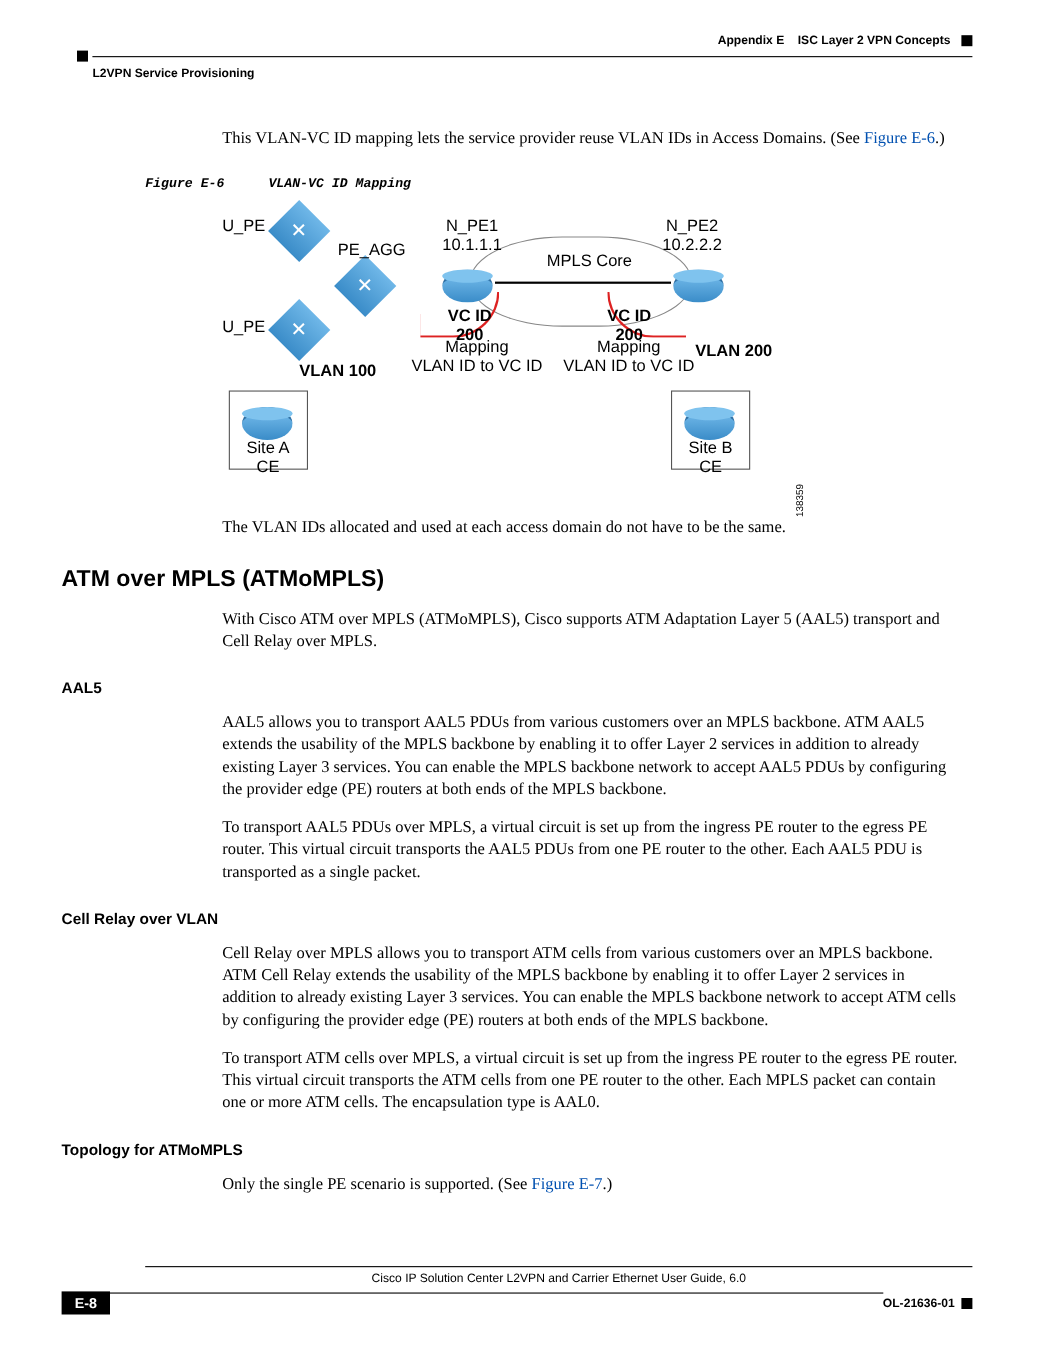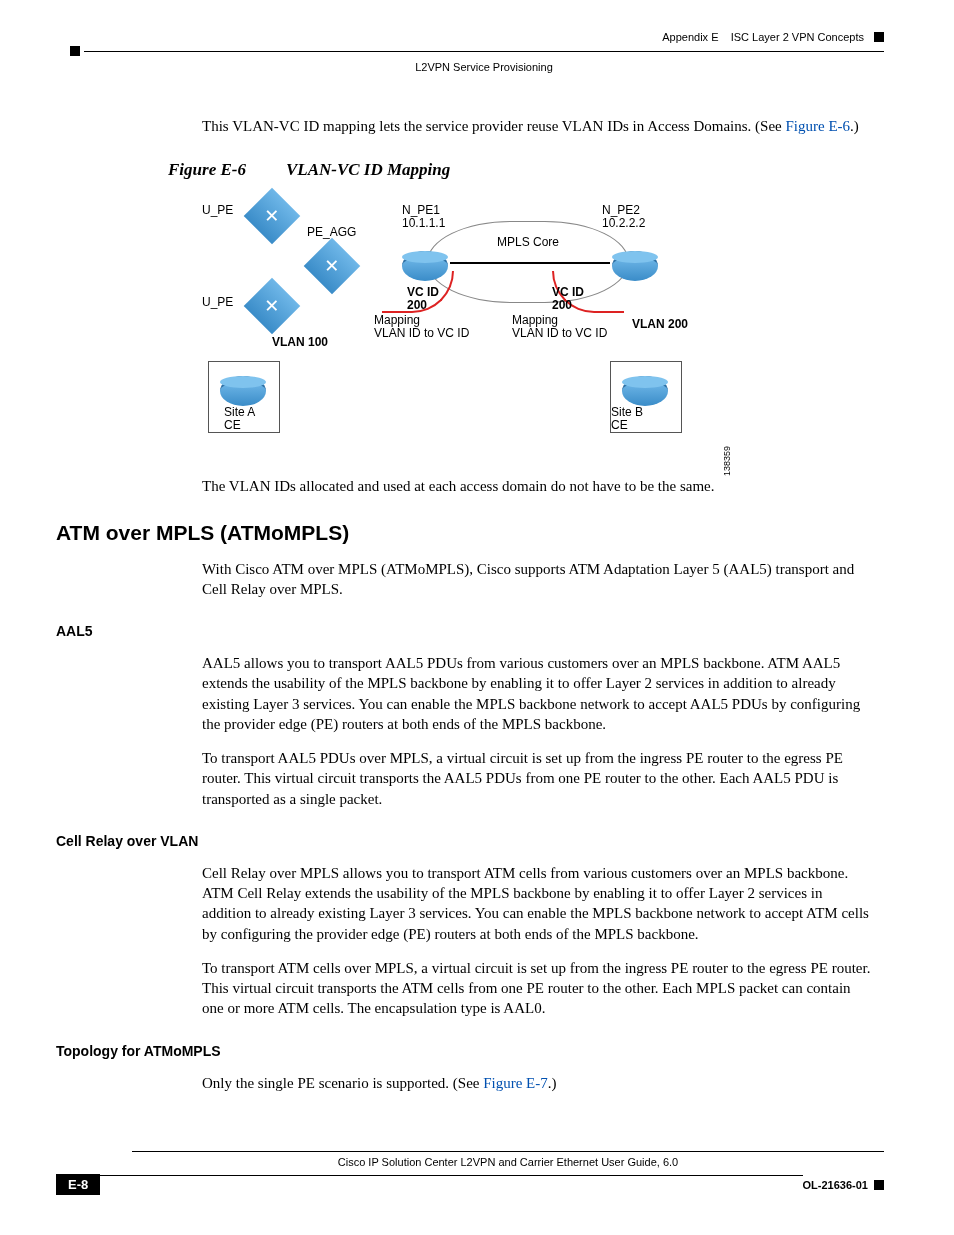--- a/index.html
+++ b/index.html
@@ -14,21 +14,21 @@
     position: relative;
     box-sizing: border-box;
   }
   .header-bar {
     display: flex;
     justify-content: space-between;
     align-items: flex-end;
     padding: 32px 70px 4px 70px;
     font-family: Arial, Helvetica, sans-serif;
     font-size: 11px;
-    font-weight: normal;
+    font-weight: bold;
   }
   .header-right {
     color: #000;
     padding-right: 10px;
     border-right: 10px solid #000;
     line-height: 10px;
     height: 10px;
   }
   .header-left {
     color: #000;
@@ -48,25 +48,25 @@
   .content {
     padding: 40px 82px 0 56px;
   }
   .body-text {
     margin: 0 0 14px 146px;
     line-height: 1.35;
     font-size: 15px;
   }
   .link { color: #0050b0; }
   .figure-caption {
-    font-family: Liberation Serif, serif;
+    font-family: Liberation Mono, monospace;
     font-style: italic;
     font-weight: bold;
-    font-size: 17px;
-    margin: 24px 0 6px 112px;
+    font-size: 12px;
+    margin: 24px 0 6px 76px;
   }
   .figure-caption .gap { display:inline-block; width:40px; }
   .figure-box {
     margin: 0 0 30px 146px;
     width: 520px;
     height: 260px;
     position: relative;
   }
   .h1 {
     font-family: Arial, Helvetica, sans-serif;
@@ -150,22 +150,22 @@
     position:absolute;
     width:40px; height:40px;
     background:linear-gradient(#6fb7e8,#3a8cc8);
     transform:rotate(45deg);
     display:flex;align-items:center;justify-content:center;
   }
   .switch span{transform:rotate(-45deg);color:#fff;font-size:18px;}
   .dlabel{
     position:absolute;
     font-family:Arial,Helvetica,sans-serif;
-    font-size:12px;
-    text-align:left;
+    font-size:15px;
+    text-align:center;
     line-height:1.1;
     white-space:nowrap;
   }
   .dlabel.bold{font-weight:bold;}
   .cebox{
     position:absolute;
     border:1px solid #555;
     width:70px;height:70px;
   }
   .cloud{
@@ -205,21 +205,21 @@
     <span>Appendix E</span>&nbsp;&nbsp;&nbsp;
     <span>ISC Layer 2 VPN Concepts</span>
   </span>
 </div>
 <div style="padding:0 70px 0 70px;">
   <div style="display:flex;align-items:center;">
     <span class="header-left-marker"></span>
     <div style="flex:1;border-top:1px solid #000;"></div>
   </div>
 </div>
-<div class="header-bar" style="padding-top:0;margin-top:-6px;justify-content:center;">
+<div class="header-bar" style="padding-top:0;margin-top:-6px;">
   <span class="header-left" style="border:none;padding-left:14px;">L2VPN Service Provisioning</span>
   <span></span>
 </div>
 
 <div class="content">
 
   <p class="body-text">
     <span>This VLAN-VC ID mapping lets the service provider reuse VLAN IDs in Access Domains. (See </span><span class="link">Figure E-6</span><span>.)</span>
   </p>
 
@@ -274,21 +274,21 @@
       <span>Mapping</span><br><span>VLAN ID to VC ID</span>
     </div>
     <div class="dlabel" style="left:310px;top:128px;">
       <span>Mapping</span><br><span>VLAN ID to VC ID</span>
     </div>
     <div class="dlabel bold" style="left:70px;top:150px;">VLAN 100</div>
     <div class="dlabel bold" style="left:430px;top:132px;">VLAN 200</div>
     <div class="dlabel" style="left:22px;top:220px;">
       <span>Site A</span><br><span>CE</span>
     </div>
-    <div class="dlabel" style="left:409px;top:220px;">
+    <div class="dlabel" style="left:424px;top:220px;">
       <span>Site B</span><br><span>CE</span>
     </div>
     <div class="sideid">138359</div>
   </div>
 
   <p class="body-text">The VLAN IDs allocated and used at each access domain do not have to be the same.</p>
 
   <div class="h1">ATM over MPLS (ATMoMPLS)</div>
   <p class="body-text">With Cisco ATM over MPLS (ATMoMPLS), Cisco supports ATM Adaptation Layer 5 (AAL5) transport and Cell Relay over MPLS.</p>
 

